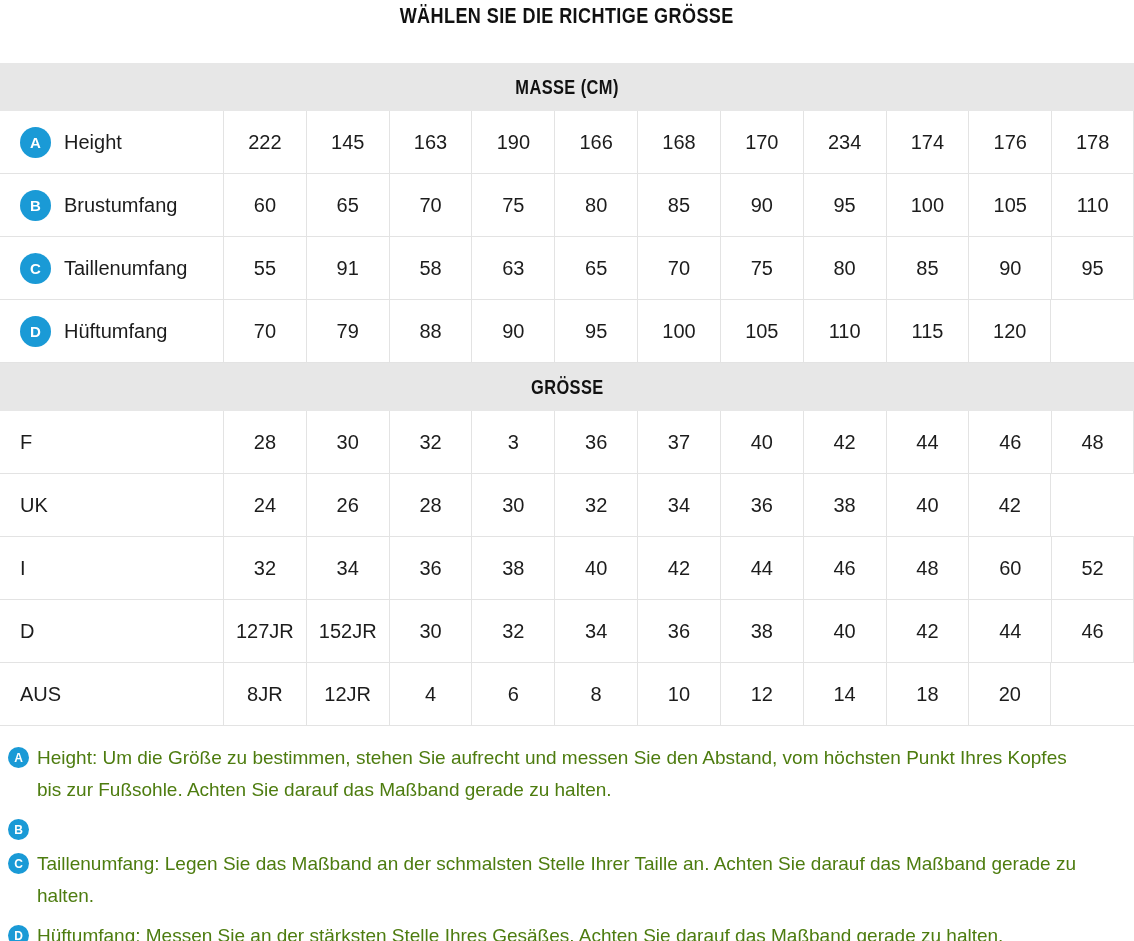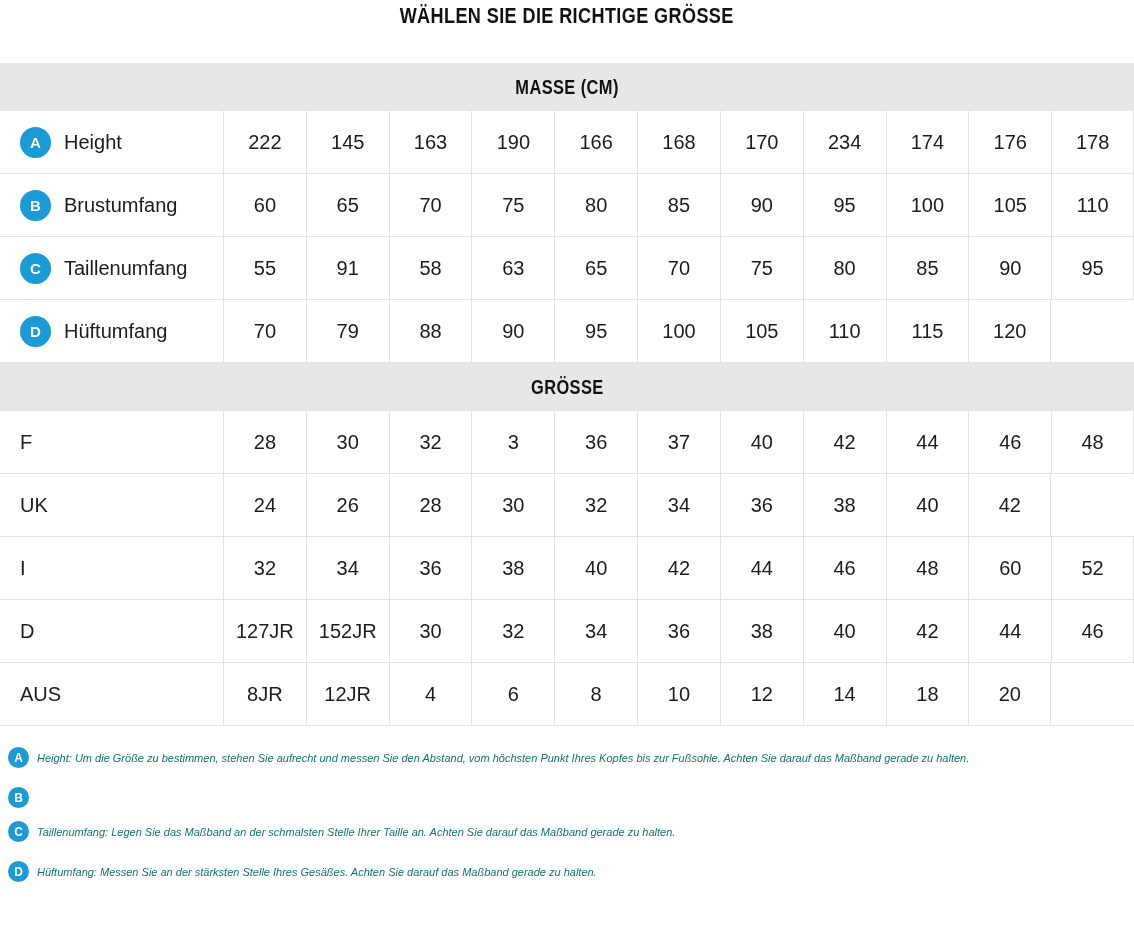--- a/index.html
+++ b/index.html
@@ -92,25 +92,24 @@
     margin-bottom: 8px;
   }
   .badge-sm {
     width: 21px;
     height: 21px;
     font-size: 12px;
     margin-right: 8px;
     margin-top: 5px;
   }
   .footnote-text {
-    font-size: 11px;
+    font-size: 19px;
     line-height: 32px;
-    color: #0f766e;
+    color: #4d7c0f;
     max-width: 1055px;
-    font-style: italic;
   }
 </style>
 </head>
 <body>
 
 <div class="page">
 
   <div class="title-wrap">
     <span class="page-title">WÄHLEN SIE DIE RICHTIGE GRÖSSE</span>
   </div>

